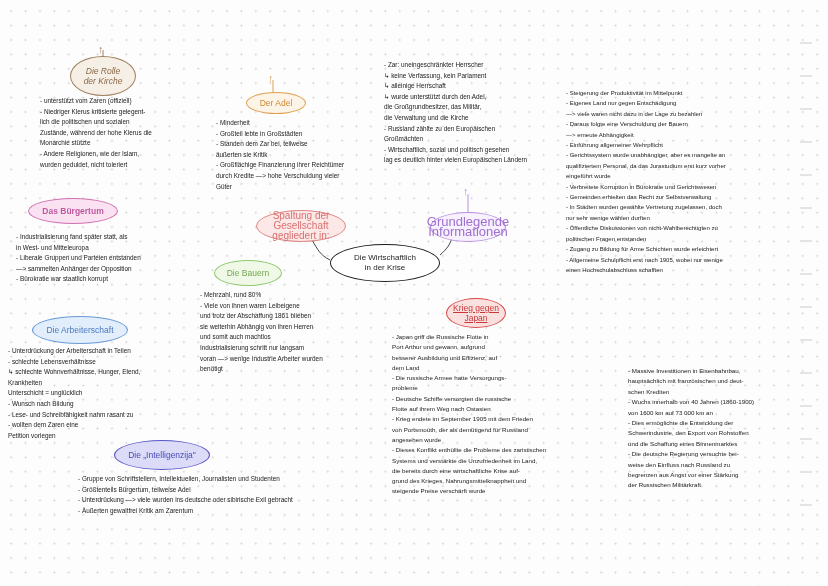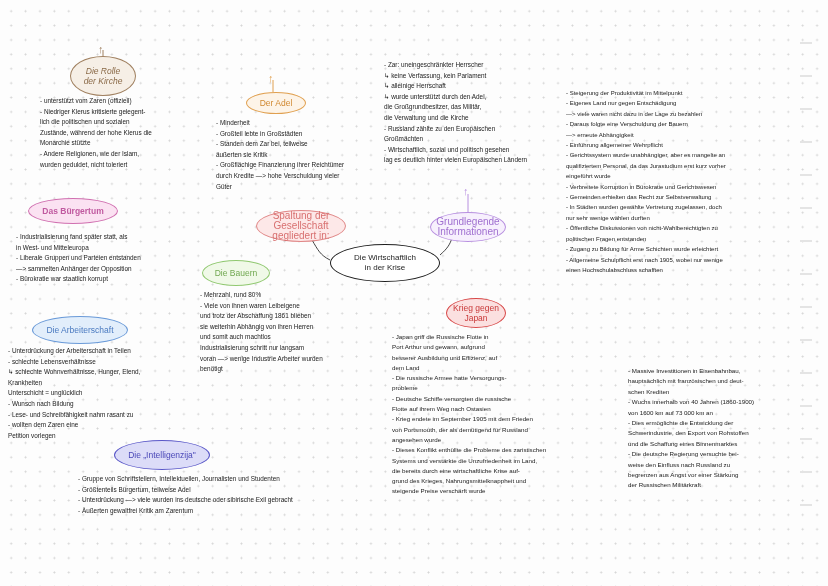--- a/index.html
+++ b/index.html
@@ -86,21 +86,21 @@
   <div class="block" style="left:384px;top:60px;width:190px;">- Zar: uneingeschränkter Herrscher
   ↳ keine Verfassung, kein Parlament
   ↳ alleinige Herrschaft
   ↳ wurde unterstützt durch den Adel,
     die Großgrundbesitzer, das Militär,
     die Verwaltung und die Kirche
 - Russland zählte zu den Europäischen
   Großmächten
 - Wirtschaftlich, sozial und politisch gesehen
   lag es deutlich hinter vielen Europäischen Ländern</div>
-  <div class="oval" style="left:430px;top:212px;width:76px;height:30px;border:1.2px solid #b890e0;background:#f7f0fd;color:#a070d0;white-space:pre-line;font-size:10px;">Grundlegende
+  <div class="oval" style="left:430px;top:212px;width:76px;height:30px;border:1.2px solid #b890e0;background:#f7f0fd;color:#a070d0;white-space:pre-line;font-size:13px;">Grundlegende
 Informationen</div>
 
   <div class="block" style="left:566px;top:88px;width:232px;font-size:6px;line-height:10.4px;">- Steigerung der Produktivität im Mittelpunkt
 - Eigenes Land nur gegen Entschädigung
   —&gt; viele waren nicht dazu in der Lage zu bezahlen
 - Daraus folgte eine Verschuldung der Bauern
   —&gt; erneute Abhängigkeit
 - Einführung allgemeiner Wehrpflicht
 - Gerichtssystem wurde unabhängiger, aber es mangelte an
   qualifiziertem Personal, da das Jurastudium erst kurz vorher
@@ -118,21 +118,21 @@
   <div class="oval" style="left:28px;top:198px;width:90px;height:26px;border:1.4px solid #d070b0;background:#fbe2f2;color:#c05aa0;font-weight:bold;">Das Bürgertum</div>
   <div class="block" style="left:16px;top:232px;width:180px;">- Industrialisierung fand später statt, als
   in West- und Mitteleuropa
 - Liberale Gruppen und Parteien entstanden
   —&gt; sammelten Anhänger der Opposition
 - Bürokratie war staatlich korrupt</div>
 
   <div class="oval" style="left:256px;top:210px;width:90px;height:32px;border:1.2px solid #e08888;background:#fde8e8;color:#d87070;white-space:pre-line;font-size:10px;">Spaltung der Gesellschaft
 gegliedert in:</div>
 
-  <div class="oval" style="left:202px;top:260px;width:68px;height:26px;border:1.4px solid #90c870;background:#f0f9e8;color:#70a850;">Die Bauern</div>
+  <div class="oval" style="left:214px;top:260px;width:68px;height:26px;border:1.4px solid #90c870;background:#f0f9e8;color:#70a850;">Die Bauern</div>
   <div class="block" style="left:200px;top:290px;width:190px;">- Mehrzahl, rund 80%
 - Viele von ihnen waren Leibeigene
   und trotz der Abschaffung 1861 blieben
   sie weiterhin Abhängig von ihren Herren
   und somit auch machtlos
   Industrialisierung schritt nur langsam
   voran —&gt; wenige Industrie Arbeiter wurden
   benötigt</div>
 
   <div class="oval" style="left:32px;top:316px;width:96px;height:28px;border:1.4px solid #6a9ad8;background:#e2eefb;color:#4a7ac0;">Die Arbeiterschaft</div>
@@ -145,21 +145,21 @@
 - Lese- und Schreibfähigkeit nahm rasant zu
 - wollten dem Zaren eine
   Petition vorlegen</div>
 
   <div class="oval" style="left:114px;top:440px;width:96px;height:30px;border:1.4px solid #5a58c8;background:#dcdcf8;color:#4a48b8;">Die „Intelligenzija"</div>
   <div class="block" style="left:78px;top:474px;width:280px;">- Gruppe von Schriftstellern, Intellektuellen, Journalisten und Studenten
 - Größtenteils Bürgertum, teilweise Adel
 - Unterdrückung —&gt; viele wurden ins deutsche oder sibirische Exil gebracht
 - Äußerten gewaltfrei Kritik am Zarentum</div>
 
-  <div class="oval" style="left:446px;top:298px;width:60px;height:30px;border:1.4px solid #d84848;background:#fbe0e0;color:#c83838;white-space:pre-line;">Krieg gegen
+  <div class="oval" style="left:446px;top:298px;width:60px;height:30px;border:1.4px solid #d84848;background:#fbe0e0;color:#c83838;white-space:pre-line;text-decoration:underline;">Krieg gegen
 Japan</div>
   <div class="block" style="left:392px;top:332px;width:200px;font-size:6.2px;line-height:10.3px;">- Japan griff die Russische Flotte in
   Port Arthur und gewann, aufgrund
   besserer Ausbildung und Effizienz, auf
   dem Land
 - Die russische Armee hatte Versorgungs-
   probleme
 - Deutsche Schiffe versorgten die russische
   Flotte auf ihrem Weg nach Ostasien
 - Krieg endete im September 1905 mit dem Frieden

